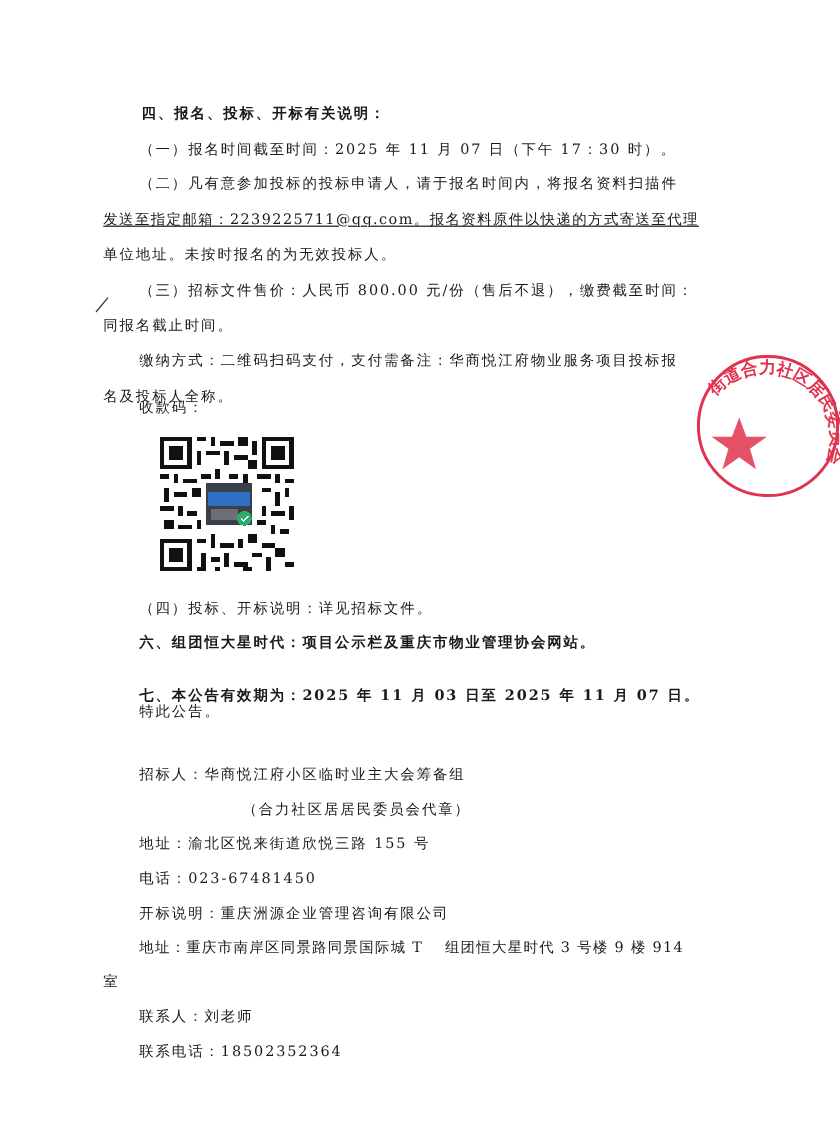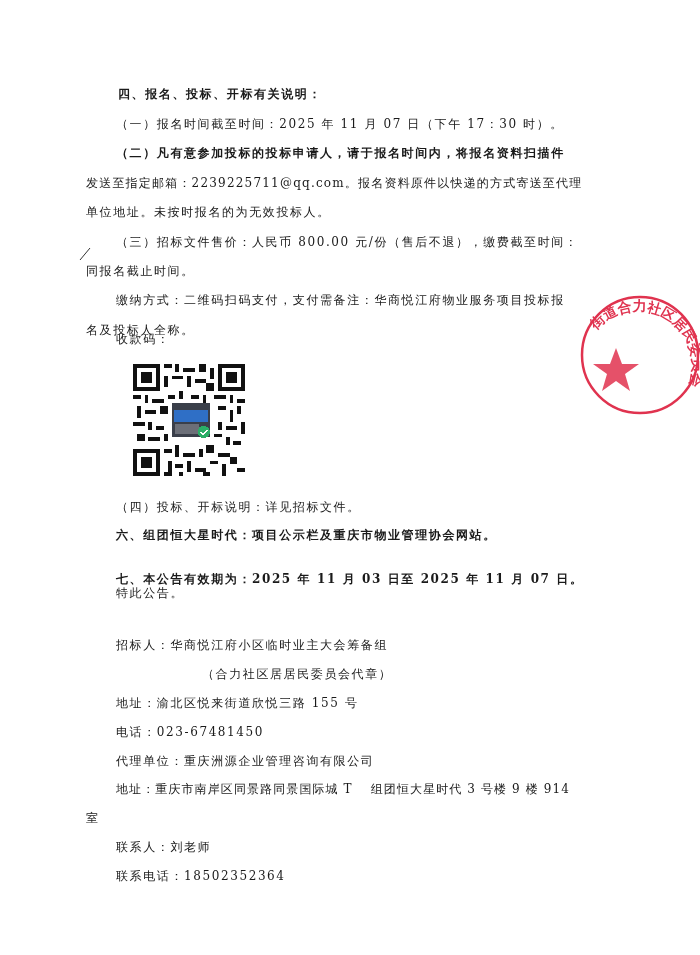--- a/index.html
+++ b/index.html
@@ -25,22 +25,22 @@
       position: absolute; left: 578px; top: 290px; width: 130px; height: 130px;
     }
     .seal svg { width: 100%; height: 100%; display: block; }
     .pen-mark { position: absolute; left: 79px; top: 247px; width: 12px; height: 14px; }
   </style>
 </head>
 <body>
 
 <div class="line bold" style="left:118px;top:84px;">四、报名、投标、开标有关说明：</div>
 <div class="line" style="left:116px;top:114px;">（一）报名时间截至时间：2025 年 11 月 07 日（下午 17：30 时）。</div>
-<div class="line" style="left:116px;top:143px;font-weight:bold;">（二）凡有意参加投标的投标申请人，请于报名时间内，将报名资料扫描件</div>
-<div class="line" style="left:86px;top:173px;letter-spacing:1.2px;">发送至指定邮箱：2239225711@qq.com。报名资料原件以快递的方式寄送至代理</div>
+<div class="line" style="left:116px;top:143px;">（二）凡有意参加投标的投标申请人，请于报名时间内，将报名资料扫描件</div>
+<div class="line" style="left:86px;top:173px;letter-spacing:1.2px;text-decoration:underline;">发送至指定邮箱：2239225711@qq.com。报名资料原件以快递的方式寄送至代理</div>
 <div class="line" style="left:86px;top:202px;">单位地址。未按时报名的为无效投标人。</div>
 <div class="line" style="left:116px;top:232px;">（三）招标文件售价：人民币 800.00 元/份（售后不退），缴费截至时间：</div>
 <div class="line" style="left:86px;top:261px;">同报名截止时间。</div>
 <svg class="pen-mark" viewBox="0 0 12 14">
     <path d="M1 13 L11 1" stroke="#333" stroke-width="1" fill="none"></path>
   </svg>
 <div class="line" style="left:116px;top:290px;">缴纳方式：二维码扫码支付，支付需备注：华商悦江府物业服务项目投标报</div>
 <div class="line" style="left:86px;top:320px;">名及投标人全称。</div>
 <div class="line" style="left:116px;top:329px;top:329px;">收款码：</div>
 
@@ -137,17 +137,17 @@
 <div class="line" style="left:116px;top:497px;">（四）投标、开标说明：详见招标文件。</div>
 <div class="line bold" style="left:116px;top:525px;">六、组团恒大星时代：项目公示栏及重庆市物业管理协会网站。</div>
 <div class="line bold" style="left:116px;top:554px;margin-top:15px;">七、本公告有效期为：2025 年 11 月 03 日至 2025 年 11 月 07 日。</div>
 <div class="line" style="left:116px;top:583px;">特此公告。</div>
 
 <div class="line" style="left:116px;top:635px;">招标人：华商悦江府小区临时业主大会筹备组</div>
 <div class="line" style="left:160px;top:664px;margin-left:42px;">（合力社区居居民委员会代章）</div>
 <div class="line" style="left:116px;top:693px;">地址：渝北区悦来街道欣悦三路 155 号</div>
 <div class="line" style="left:116px;top:722px;">电话：023-67481450</div>
 
-<div class="line" style="left:116px;top:751px;">代理单位：重庆洲源企业管理咨询有限公司</div>
+<div class="line" style="left:116px;top:751px;">开标说明：重庆洲源企业管理咨询有限公司</div>
 <div class="line" style="left:116px;top:779px;letter-spacing:1.1px;text-align:center;">地址：重庆市南岸区同景路同景国际城 T　 组团恒大星时代 3 号楼 9 楼 914</div>
 <div class="line" style="left:86px;top:808px;">室</div>
 <div class="line" style="left:116px;top:837px;text-align:center;">联系人：刘老师</div>
 <div class="line" style="left:116px;top:866px;">联系电话：18502352364</div>
 
 </body></html>

